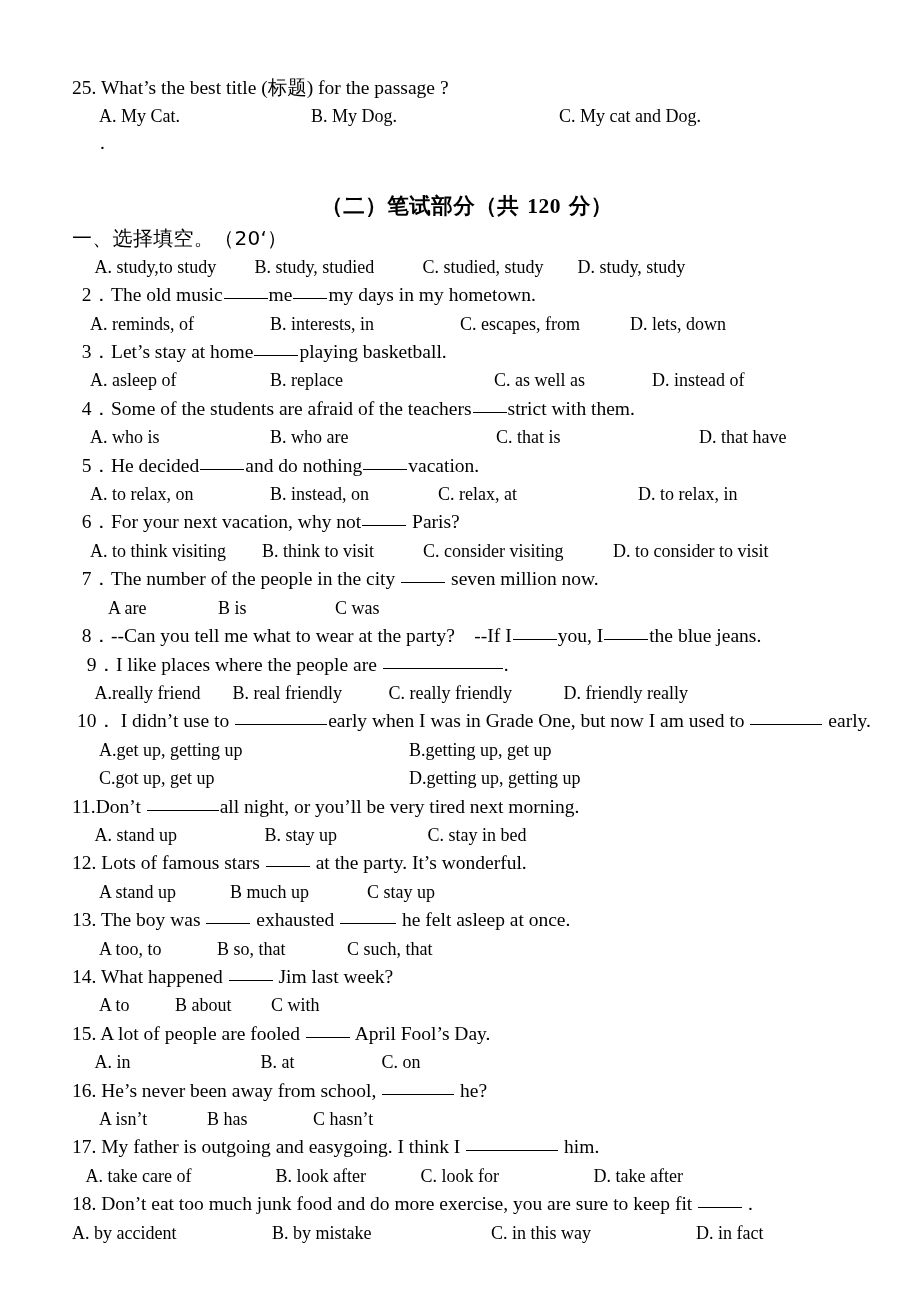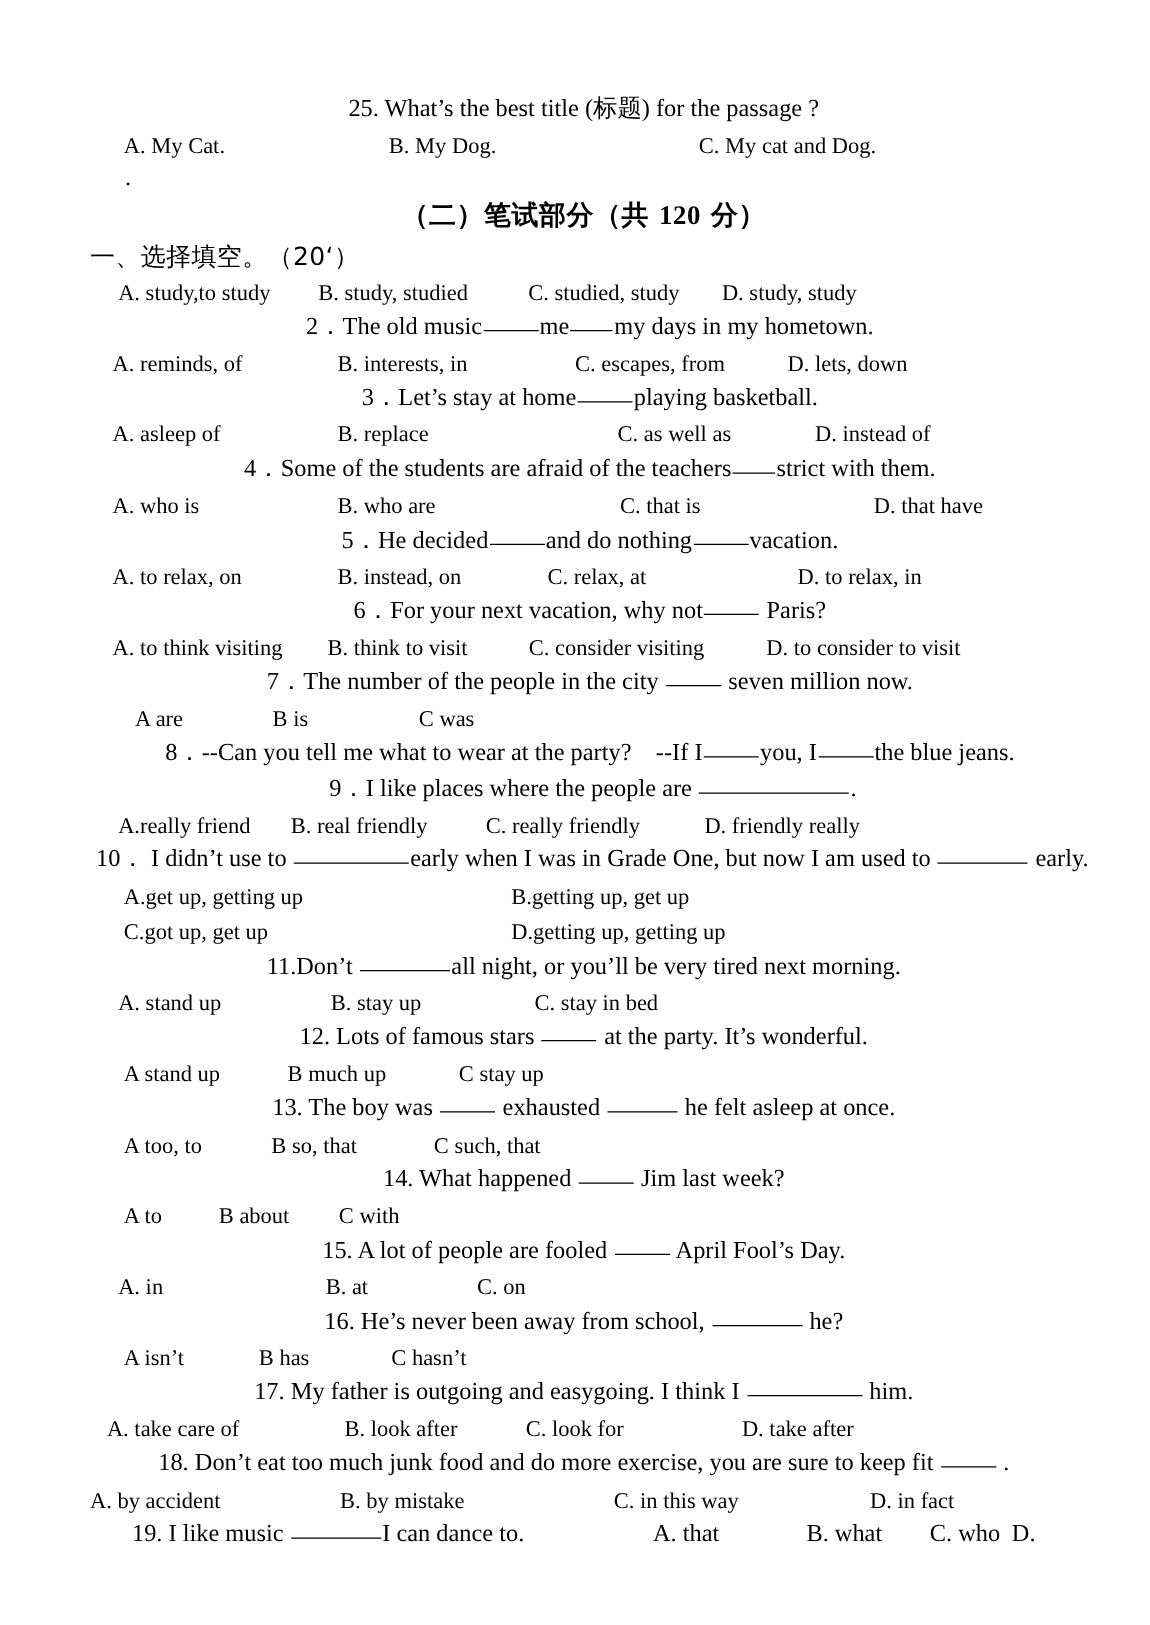--- a/index.html
+++ b/index.html
@@ -24,21 +24,20 @@
   .sheet {
     position: absolute;
     left: 72px;
     top: 74px;
     width: 790px;
   }
   .q-line {
     font-size: 19.5px;
     line-height: 28.4px;
     white-space: pre;
-    text-align: center;
   }
   .opt-line {
     font-size: 18px;
     line-height: 28.4px;
     white-space: pre;
   }
 
   
   .blank {
     display: inline-block;
@@ -55,20 +54,21 @@
   .b-xxl { width: 120px; }
 
   
   .cn-title {
     text-align: center;
     font-family: "DejaVu Sans", sans-serif;
     font-weight: bold;
     font-size: 21.5px;
     line-height: 34px;
     letter-spacing: 0.5px;
+    margin-top: 34px;
   }
   .cn-title .num {
     font-family: "Liberation Serif", serif;
     font-weight: bold;
   }
   .cn-section {
     font-family: "DejaVu Sans", sans-serif;
     font-size: 20px;
     line-height: 30px;
     letter-spacing: 0.3px;
@@ -140,16 +140,15 @@
 
     <div class="q-line"><span>16.</span><span> He’s never been away from school, </span><span class="blank b-lg"></span><span> he?</span></div>
     <div class="opt-line">      <span style="display:inline-block;width:108px">A isn’t</span><span style="display:inline-block;width:106px">B has</span><span>C hasn’t</span></div>
 
     <div class="q-line"><span>17.</span><span> My father is outgoing and easygoing. I think I </span><span class="blank b-xl"></span><span> him.</span></div>
     <div class="opt-line">   <span style="display:inline-block;width:190px">A. take care of</span><span style="display:inline-block;width:145px">B. look after</span><span style="display:inline-block;width:173px">C. look for</span><span>D. take after</span></div>
 
     <div class="q-line"><span>18.</span><span> Don’t eat too much junk food and do more exercise, you are sure to keep fit </span><span class="blank b-sm"></span><span> .</span></div>
     <div class="opt-line"><span style="display:inline-block;width:200px">A. by accident</span><span style="display:inline-block;width:219px">B. by mistake</span><span style="display:inline-block;width:205px">C. in this way</span><span>D. in fact</span></div>
 
-    <div class="q-line"><span>19.</span><span> I like music </span><span class="blank b-lg"></span><span>I can dance to.</span><span style="display:inline-block;width:62px"></span><span style="display:inline-block;width:135px">A. that</span><span style="display:inline-block;width:118px">B. what</span><span style="display:inline-block;width:75px">C. who</span><span>D.</span></div>
 
   </div>
 </div>
 
 </body></html>

